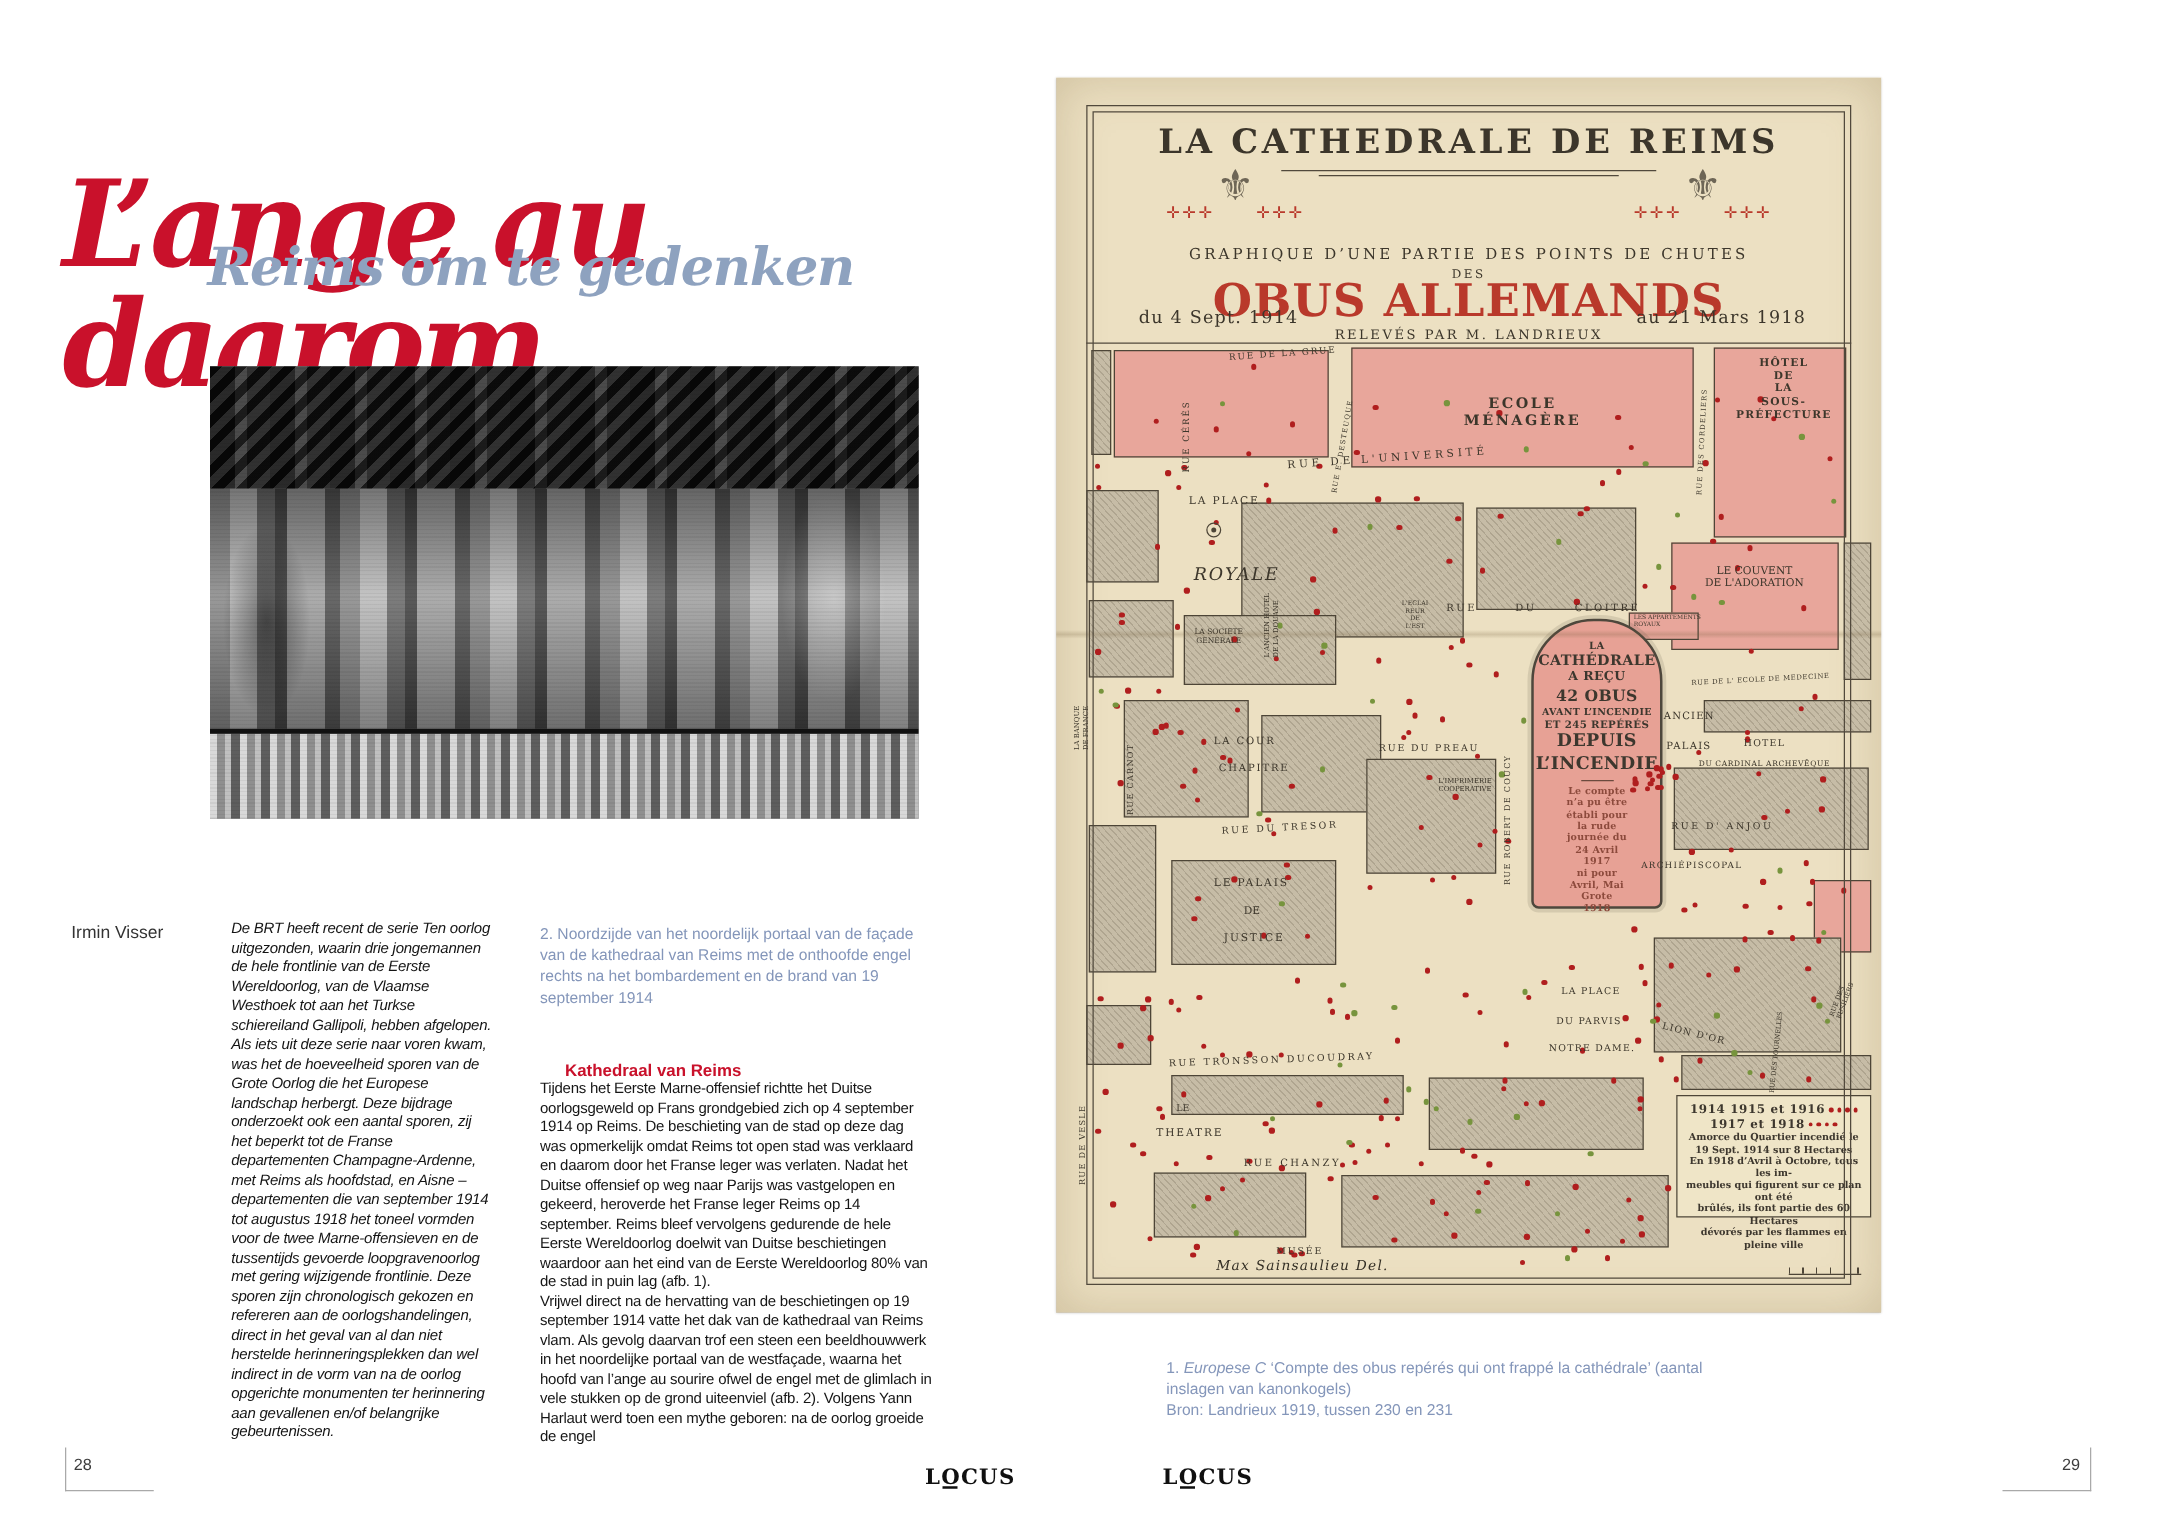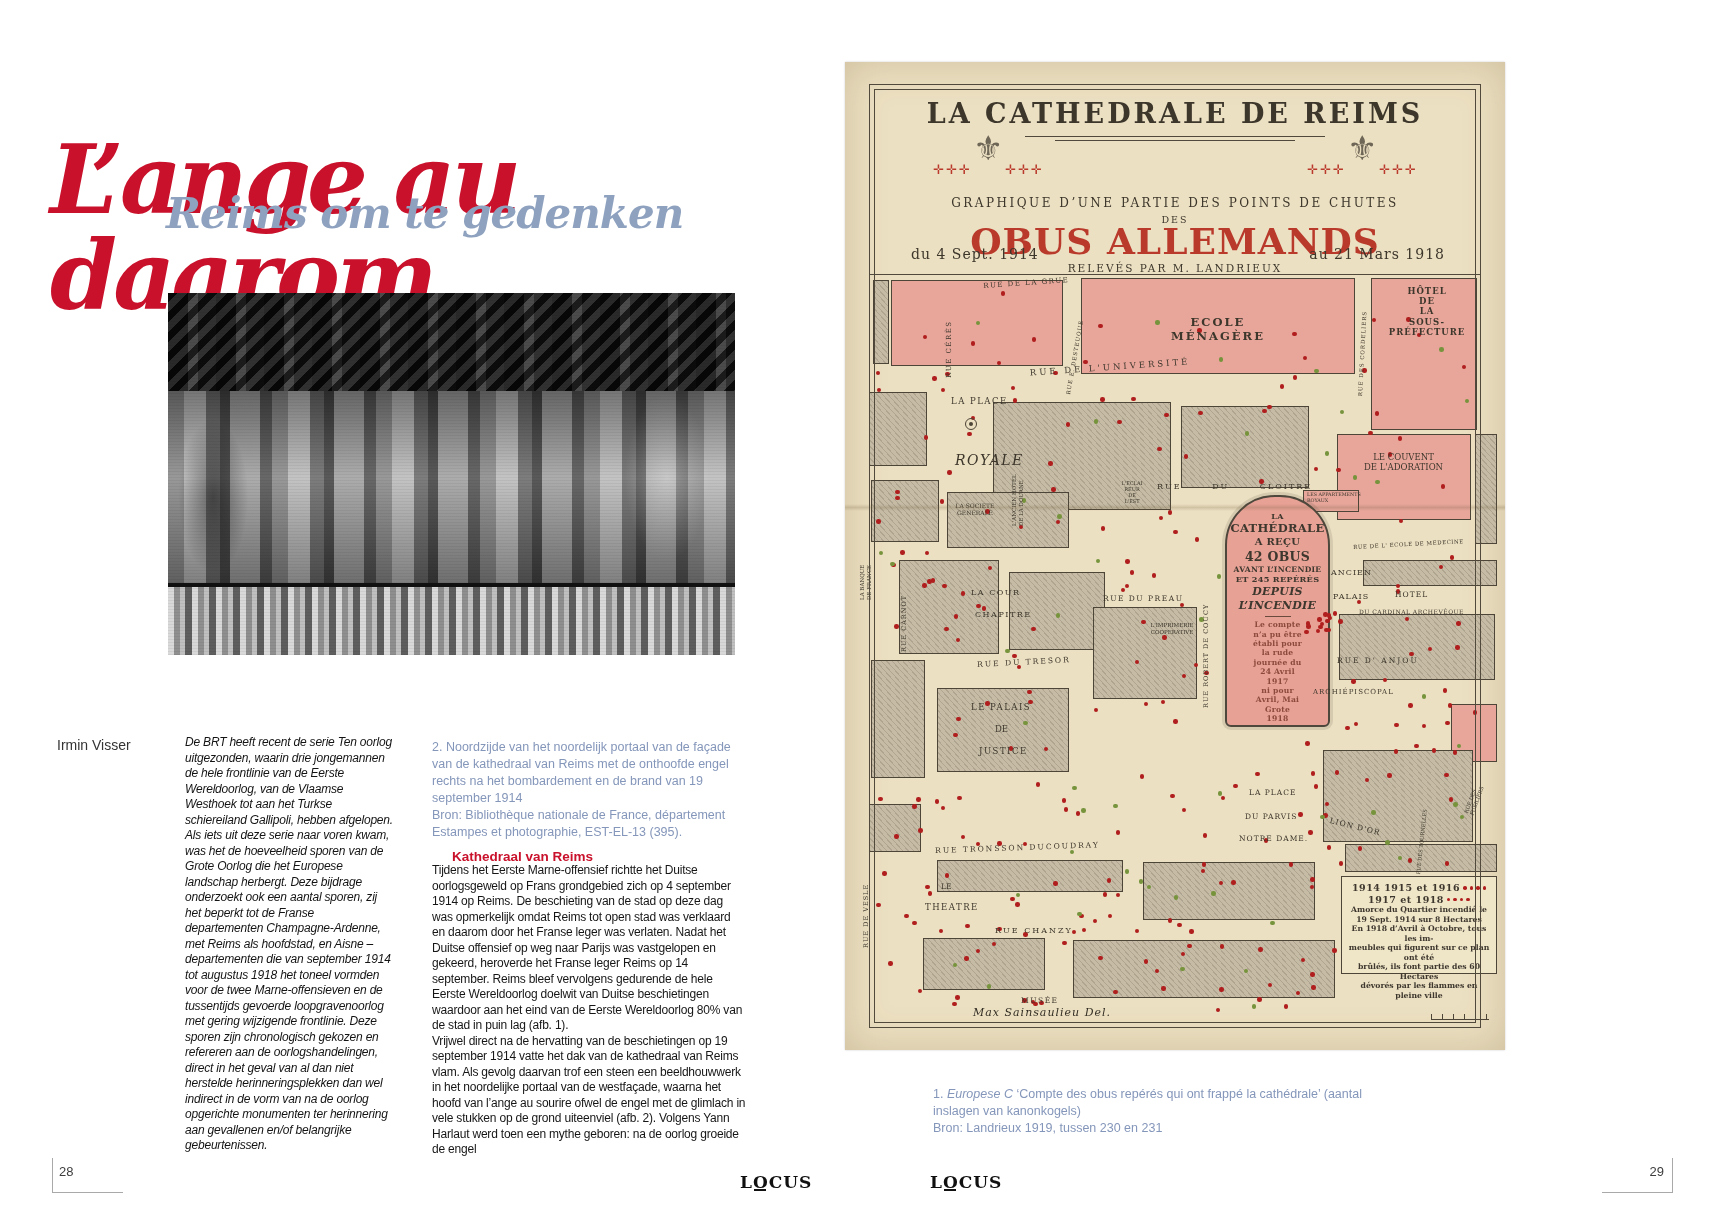--- a/index.html
+++ b/index.html
@@ -131,21 +131,20 @@
     <figure class="photo">
       <div class="ph-canopy"></div>
       <div class="ph-mid"></div>
       <div class="ph-drape"></div>
       <div class="ph-grain"></div>
     </figure>
     <div class="author">Irmin Visser</div>
     <div class="intro">De BRT heeft recent de serie Ten oorlog uitgezonden, waarin drie jongemannen de hele frontlinie van de Eerste Wereldoorlog, van de Vlaamse Westhoek tot aan het Turkse schiereiland Gallipoli, hebben afgelopen. Als iets uit deze serie naar voren kwam, was het de hoeveelheid sporen van de Grote Oorlog die het Europese landschap herbergt. Deze bijdrage onderzoekt ook een aantal sporen, zij het beperkt tot de Franse departementen Champagne-Ardenne, met Reims als hoofdstad, en Aisne – departementen die van september 1914 tot augustus 1918 het toneel vormden voor de twee Marne-offensieven en de tussentijds gevoerde loopgravenoorlog met gering wijzigende frontlinie. Deze sporen zijn chronologisch gekozen en refereren aan de oorlogshandelingen, direct in het geval van al dan niet herstelde herinneringsplekken dan wel indirect in de vorm van na de oorlog opgerichte monumenten ter herinnering aan gevallenen en/of belangrijke gebeurtenissen.</div>
     <div class="caption2">
       <div>2. Noordzijde van het noordelijk portaal van de façade van de kathedraal van Reims met de onthoofde engel rechts na het bombardement en de brand van 19 september 1914</div>
-      <div>Bron: Bibliothèque nationale de France, département Estampes et photographie, EST-EL-13 (395).</div>
     </div>
     <h2 class="sec-head">Kathedraal van Reims</h2>
     <div class="body-col">
       <p>Tijdens het Eerste Marne-offensief richtte het Duitse oorlogsgeweld op Frans grondgebied zich op 4 september 1914 op Reims. De beschieting van de stad op deze dag was opmerkelijk omdat Reims tot open stad was verklaard en daarom door het Franse leger was verlaten. Nadat het Duitse offensief op weg naar Parijs was vastgelopen en gekeerd, heroverde het Franse leger Reims op 14 september. Reims bleef vervolgens gedurende de hele Eerste Wereldoorlog doelwit van Duitse beschietingen waardoor aan het eind van de Eerste Wereldoorlog 80% van de stad in puin lag (afb. 1).</p>
       <p>Vrijwel direct na de hervatting van de beschietingen op 19 september 1914 vatte het dak van de kathedraal van Reims vlam. Als gevolg daarvan trof een steen een beeldhouwwerk in het noordelijke portaal van de westfaçade, waarna het hoofd van l’ange au sourire ofwel de engel met de glimlach in vele stukken op de grond uiteenviel (afb. 2). Volgens Yann Harlaut werd toen een mythe geboren: na de oorlog groeide de engel</p>
     </div>
     <div class="corner corner-l">
       <span>28</span>
     </div>
     <div class="logo logo-l">LOCUS</div>
@@ -177,21 +176,21 @@
       <div class="m-date-r">au 21 Mars 1918</div>
 
       <div id="map-body">
         <div class="cathedral" id="cathedral">
             <div class="cath-line" style="font-size: 8px;">LA</div>
             <div class="cath-line" style="font-size: 11.5px;">CATHÉDRALE</div>
             <div class="cath-line" style="font-size: 10px;">A REÇU</div>
             <div class="cath-line" style="font-size: 12.5px;">42 OBUS</div>
             <div class="cath-line" style="font-size: 7.6px;">AVANT L’INCENDIE</div>
             <div class="cath-line" style="font-size: 8.2px;">ET 245 REPÉRÉS</div>
-            <div class="cath-line" style="font-size: 11px; font-style: italic;">DEPUIS L’INCENDIE</div>
+            <div class="cath-line" style="font-size: 14px;">DEPUIS L’INCENDIE</div>
             <div class="cath-div"></div>
             <div class="cath-note">Le compte</div>
             <div class="cath-note">n’a pu être</div>
             <div class="cath-note">établi pour</div>
             <div class="cath-note">la rude</div>
             <div class="cath-note">journée du</div>
             <div class="cath-note">24 Avril</div>
             <div class="cath-note">1917</div>
             <div class="cath-note">ni pour</div>
             <div class="cath-note">Avril, Mai</div>

